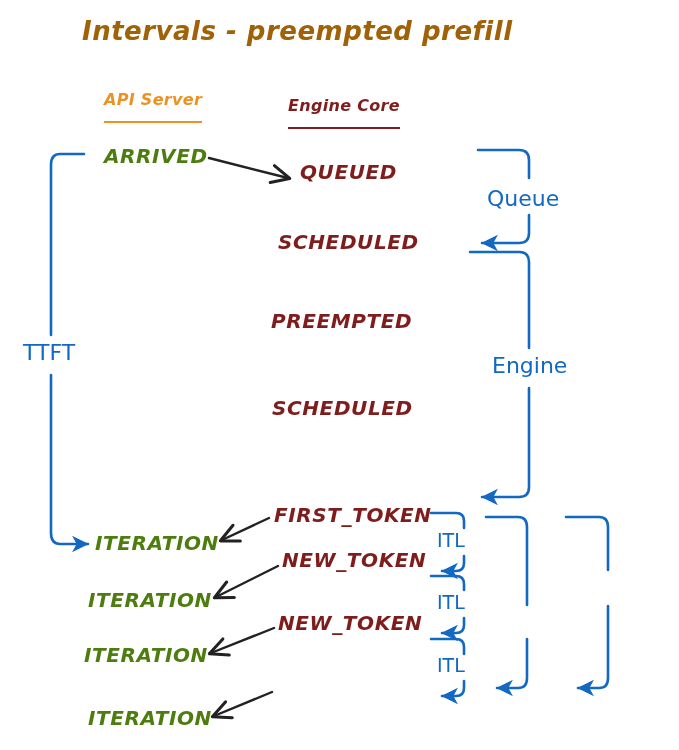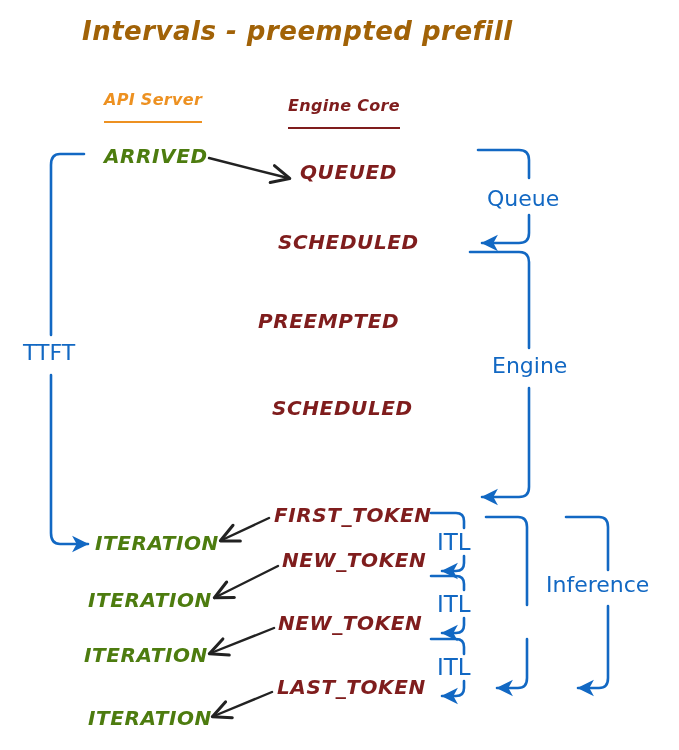--- a/index.html
+++ b/index.html
@@ -60,21 +60,21 @@
     font-size: 20px;
     letter-spacing: 0.6px;
   }
   .state-api    { color: #4d7c0f; }
   .state-engine { color: #7f1d1d; }
   
   .interval-label {
     font-size: 22px;
     color: #1268C3;
   }
-  .interval-label.small { font-size: 23px; }
+  .interval-label.small { font-size: 19px; }
 </style>
 </head>
 <body>
 
 <div id="canvas">
 
   <svg id="diagram-svg" viewBox="0 0 679 750" xmlns="http://www.w3.org/2000/svg">
     <defs>
       <marker id="blue-arrow" viewBox="0 0 12 12" refX="10.5" refY="6" markerWidth="7" markerHeight="7" orient="auto-start-reverse">
         <path d="M 11 6 L 0 0.6 L 3 6 L 0 11.4 Z" fill="#1268C3"></path>
@@ -126,28 +126,26 @@
   <div class="abs hand col-head" id="hdr-engine">Engine Core</div>
 
   <div class="abs hand state state-api" style="left:104px; top:144px;">ARRIVED</div>
   <div class="abs hand state state-api" style="left:95px; top:531px;">ITERATION</div>
   <div class="abs hand state state-api" style="left:88px; top:588px;">ITERATION</div>
   <div class="abs hand state state-api" style="left:84px; top:643px;">ITERATION</div>
   <div class="abs hand state state-api" style="left:88px; top:706px;">ITERATION</div>
 
   <div class="abs hand state state-engine" style="left:300px; top:160px;">QUEUED</div>
   <div class="abs hand state state-engine" style="left:278px; top:230px;">SCHEDULED</div>
-  <div class="abs hand state state-engine" style="left:258px; top:309px;">PREEMPTED</div>
+  <div class="abs hand state state-engine" style="left:271px; top:309px;">PREEMPTED</div>
   <div class="abs hand state state-engine" style="left:272px; top:396px;">SCHEDULED</div>
   <div class="abs hand state state-engine" style="left:274px; top:503px;">FIRST_TOKEN</div>
   <div class="abs hand state state-engine" style="left:282px; top:548px;">NEW_TOKEN</div>
   <div class="abs hand state state-engine" style="left:278px; top:611px;">NEW_TOKEN</div>
-  <div class="abs hand state state-engine" style="left:277px; top:675px;">LAST_TOKEN</div>
 
   <div class="abs lbl interval-label" style="left:23px; top:340px;">TTFT</div>
   <div class="abs lbl interval-label" style="left:487px; top:186px;">Queue</div>
   <div class="abs lbl interval-label" style="left:492px; top:353px;">Engine</div>
   <div class="abs lbl interval-label small" style="left:437px; top:529px;">ITL</div>
   <div class="abs lbl interval-label small" style="left:437px; top:591px;">ITL</div>
   <div class="abs lbl interval-label small" style="left:437px; top:654px;">ITL</div>
-  <div class="abs lbl interval-label" style="left:546px; top:572px;">Inference</div>
 
 </div>
 
 </body></html>

